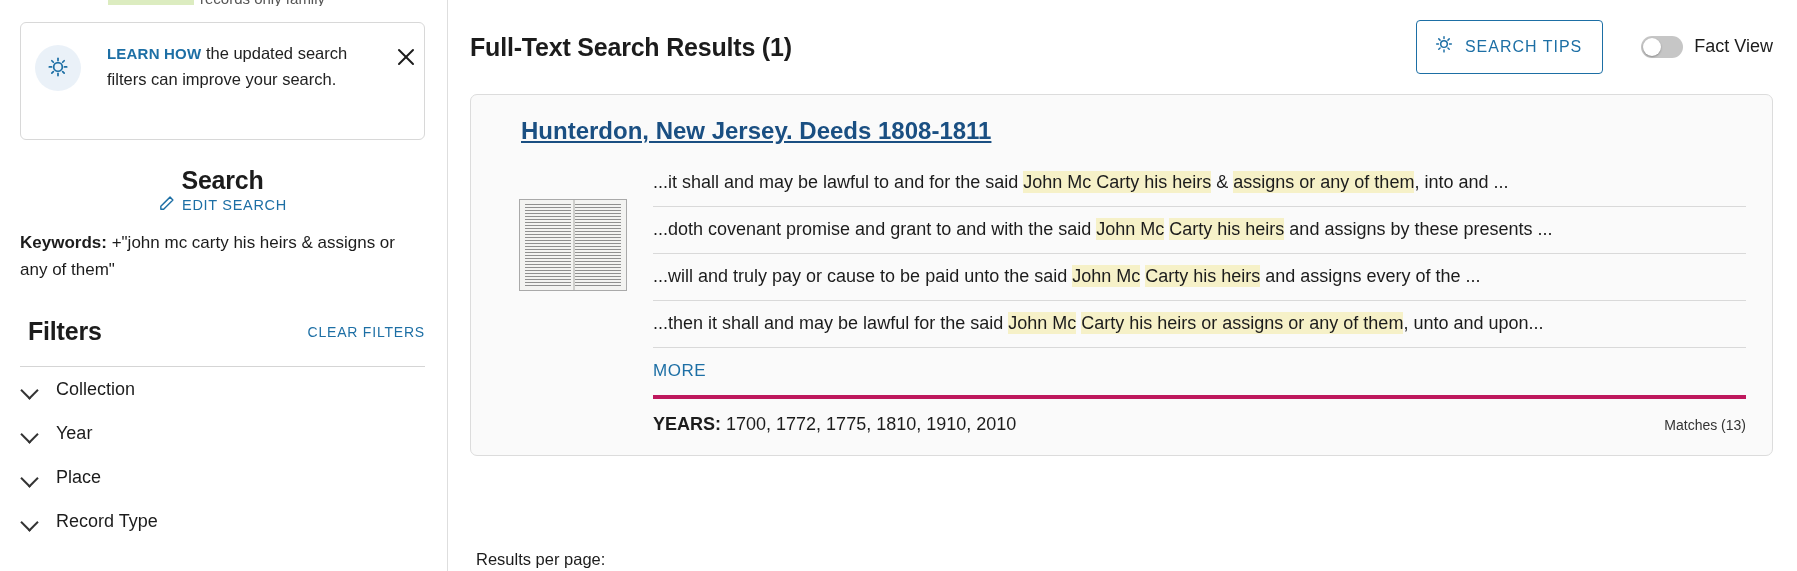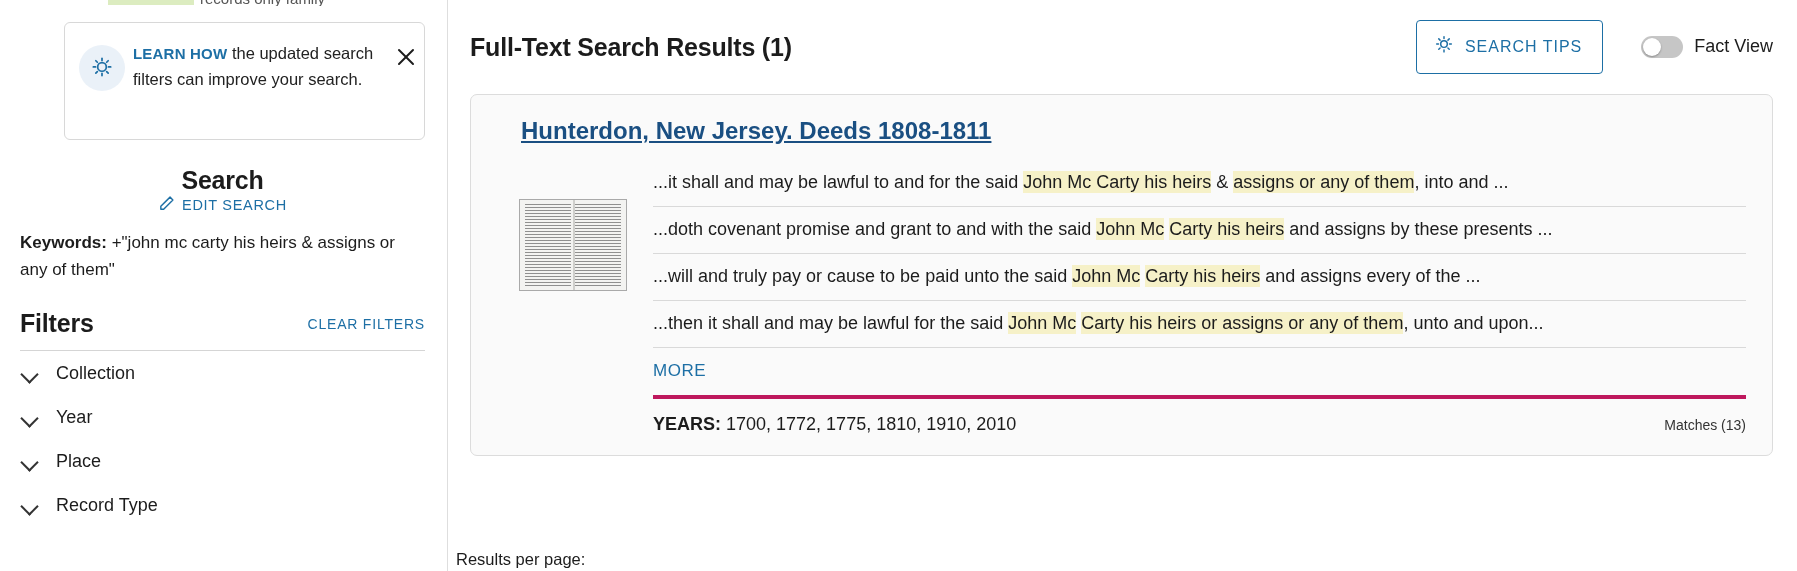--- a/index.html
+++ b/index.html
@@ -47,23 +47,22 @@
     border-right: 1px solid #dedede;
     position: relative;
   }
 
   .promo {
     border: 1px solid #d8d8d8;
     border-radius: 6px;
     padding: 16px 2px 18px 14px;
     display: flex;
     align-items: flex-start;
-    gap: 8px;
+    gap: 26px;
     min-height: 118px;
-    margin-left: 44px;
   }
   .promo-icon {
     flex: 0 0 46px;
     width: 46px; height: 46px;
     border-radius: 50%;
     background: #eaf1f8;
     display: flex; align-items: center; justify-content: center;
     margin-top: 6px;
   }
   .promo-text {
@@ -286,21 +285,21 @@
     padding-top: 15px;
     font-size: 18px;
   }
   .years-row .matches {
     font-size: 14px;
     color: #333;
   }
 
   .per-page {
     position: absolute;
-    left: 8px;
+    left: 28px;
     bottom: 2px;
     font-size: 16.5px;
     color: #1c1c1c;
   }
 </style>
 </head>
 <body>
 
 <div class="page">
 
@@ -346,21 +345,21 @@
         </span>
         <span>EDIT SEARCH</span>
       </div>
     </div>
 
     <div class="keywords">
       <b>Keywords:</b><span> +"john mc carty his heirs &amp; assigns or any of them"</span>
     </div>
 
     <div class="sec-head filters-head">
-      <div class="sec-title" style="margin:0;">Filters</div>
+      <div class="sec-title" style="margin:8px;">Filters</div>
       <div class="link-action plain">
         <span>CLEAR FILTERS</span>
       </div>
     </div>
     <div class="divider"></div>
 
     <div class="filter-row">
       <span class="chev"></span>
       <span>Collection</span>
     </div>

